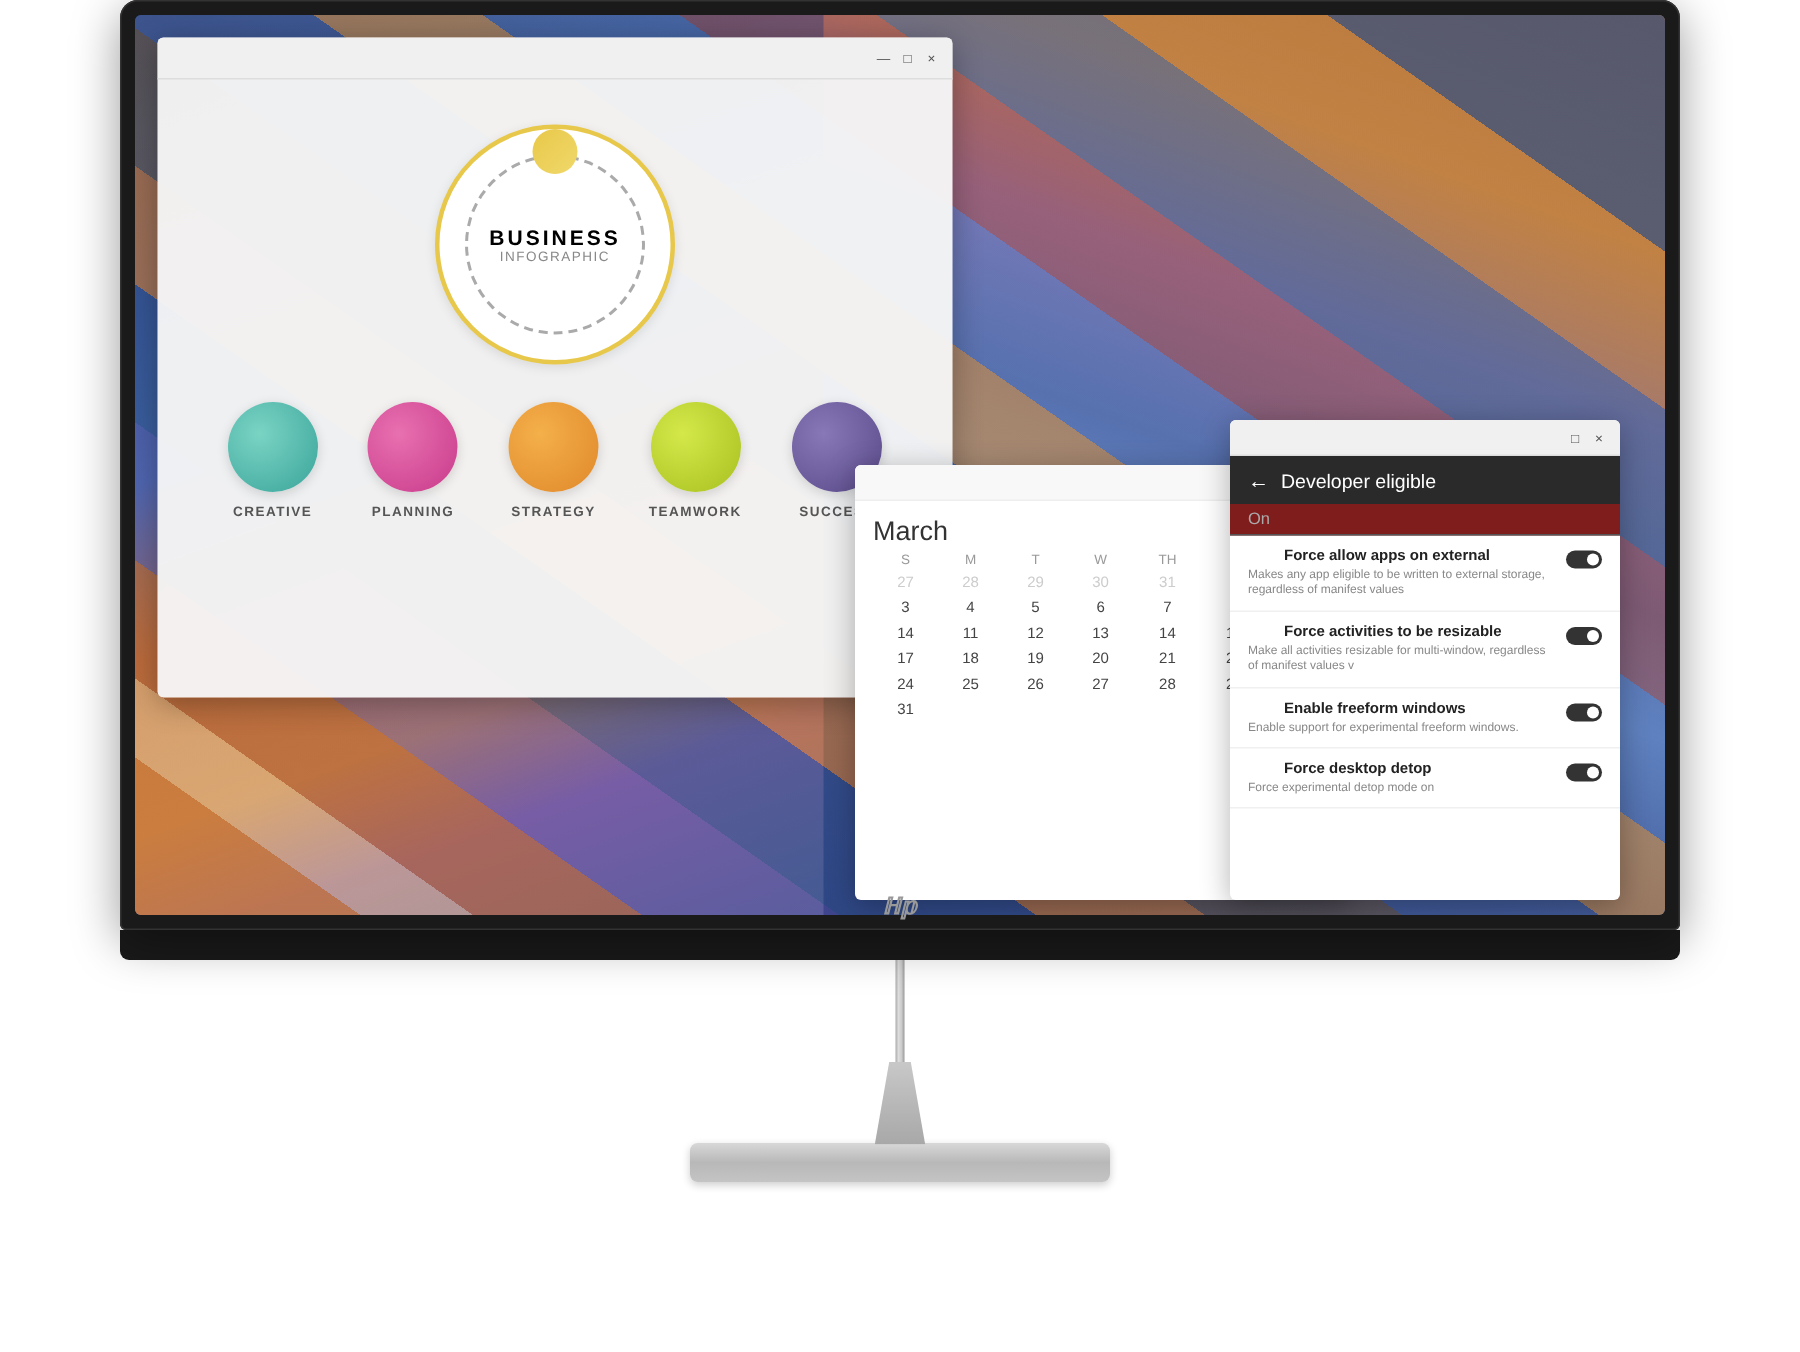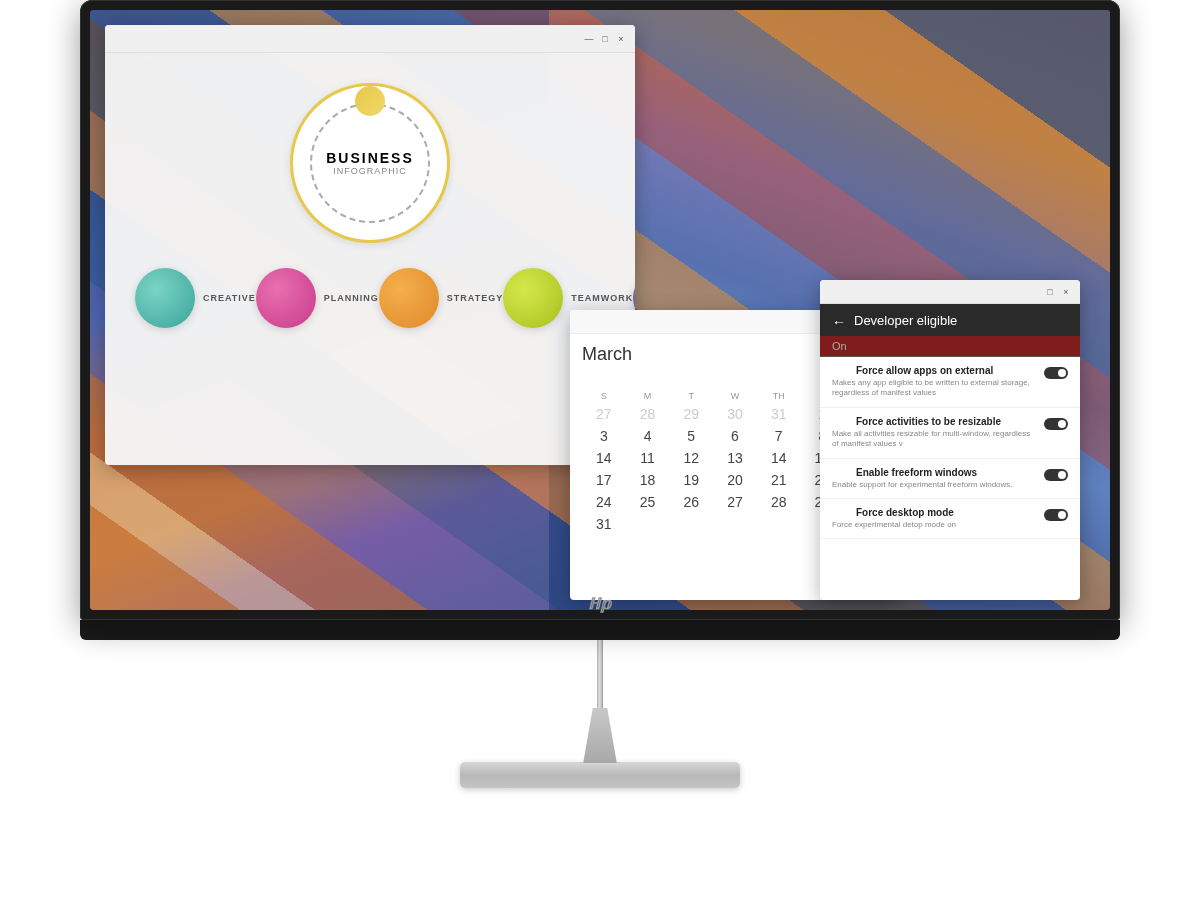--- a/index.html
+++ b/index.html
@@ -202,21 +202,21 @@
 
     .sub-circles-row {
       display: flex;
       justify-content: space-around;
       align-items: flex-end;
       padding: 0 20px;
     }
 
     .sub-circle-item {
       display: flex;
-      flex-direction: row;
+      flex-direction: column;
       align-items: center;
       gap: 8px;
     }
 
     .sub-circle {
       width: 60px;
       height: 60px;
       border-radius: 50%;
       display: flex;
       align-items: center;
@@ -272,42 +272,42 @@
     }
 
     .calendar-content {
       padding: 10px 12px;
     }
 
     .calendar-month {
       font-size: 18px;
       font-weight: 300;
       color: #333;
-      margin-bottom: 24px;
+      margin-bottom: 1px;
     }
 
     .calendar-grid {
       width: 100%;
       border-collapse: collapse;
       font-size: 10px;
     }
 
     .calendar-grid th {
       color: #999;
       font-weight: normal;
       text-align: center;
       padding: 2px;
       font-size: 9px;
     }
 
     .calendar-grid td {
       text-align: center;
       padding: 3px 2px;
       color: #444;
-      font-size: 14px;
+      font-size: 10px;
     }
 
     .calendar-grid td.other-month {
       color: #ccc;
     }
 
     
     .cal-dots {
       position: absolute;
       right: 4px;
@@ -693,21 +693,21 @@
           </div>
           <div class="devopt-item">
             <div class="devopt-item-text">
               <div class="devopt-item-title">Enable freeform windows</div>
               <div class="devopt-item-desc">Enable support for experimental freeform windows.</div>
             </div>
             <div class="toggle"></div>
           </div>
           <div class="devopt-item">
             <div class="devopt-item-text">
-              <div class="devopt-item-title">Force desktop mode</div>
+              <div class="devopt-item-title">Force desktop detop</div>
               <div class="devopt-item-desc">Force experimental detop mode on</div>
             </div>
             <div class="toggle"></div>
           </div>
         </div>
       </div>
 
     </div>
 
     <div class="hp-logo" style="position:absolute;bottom:6px;left:50%;transform:translateX(-50%);color:#999;font-size:16px;font-style:italic;font-weight:bold;">ℍ𝕡</div>

